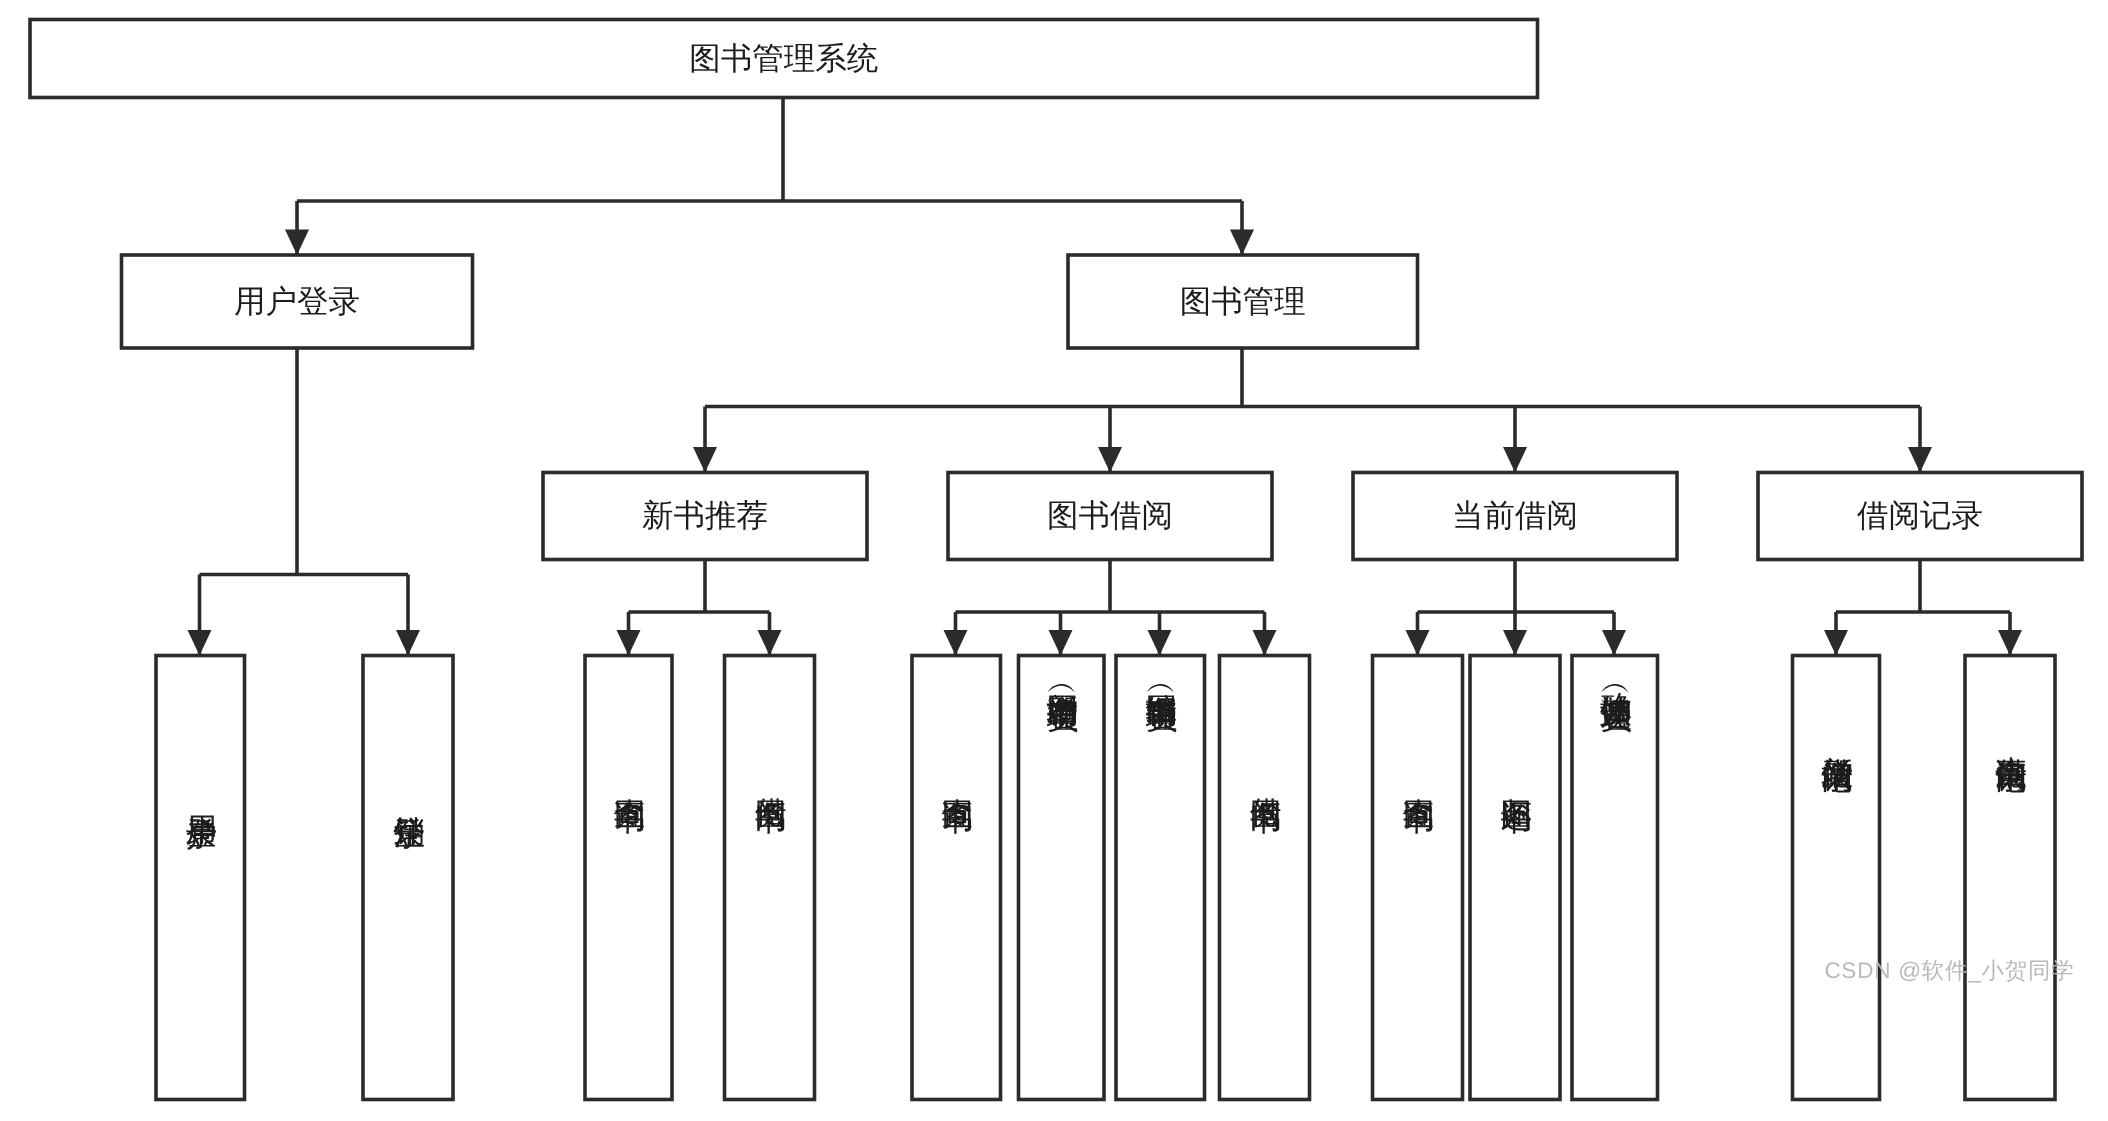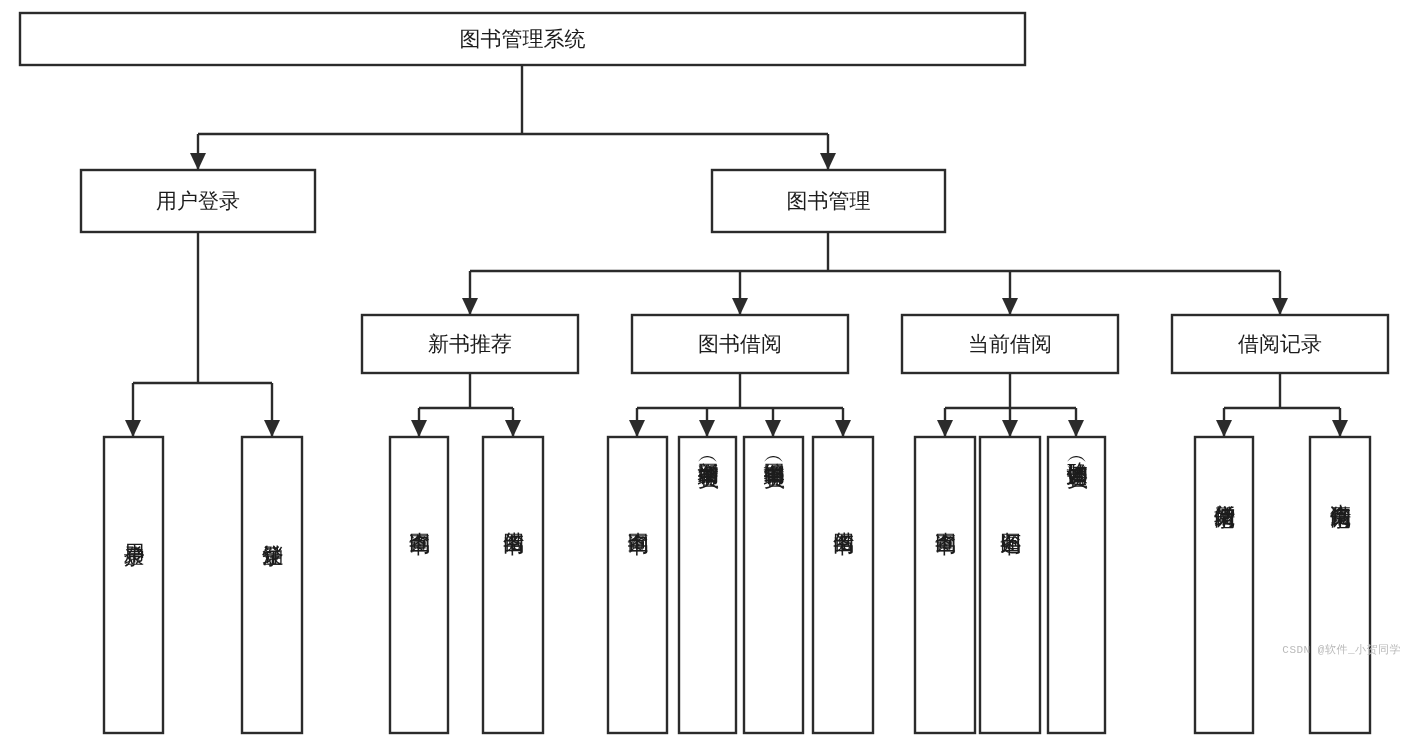--- a/index.html
+++ b/index.html
@@ -61,24 +61,24 @@
     text-orientation: upright;
     font-family: "DejaVu Sans", "Liberation Sans", sans-serif;
     font-size: 21px;
     line-height: 1.12;
     color: #1c1c1c;
     letter-spacing: 1px;
     white-space: nowrap;
   }
   .watermark {
     position: absolute;
-    right: 4px;
+    right: 22px;
     bottom: 6px;
-    font-family: Liberation Mono, monospace;
-    font-size: 11px;
+    font-family: Liberation Sans, sans-serif;
+    font-size: 15px;
     color: #b9b9b9;
     white-space: nowrap;
     letter-spacing: 0.5px;
   }
 </style>
 </head>
 <body>
 
 <div id="diagram-root">
   <svg id="flow-svg" viewBox="0 0 1405 747">

